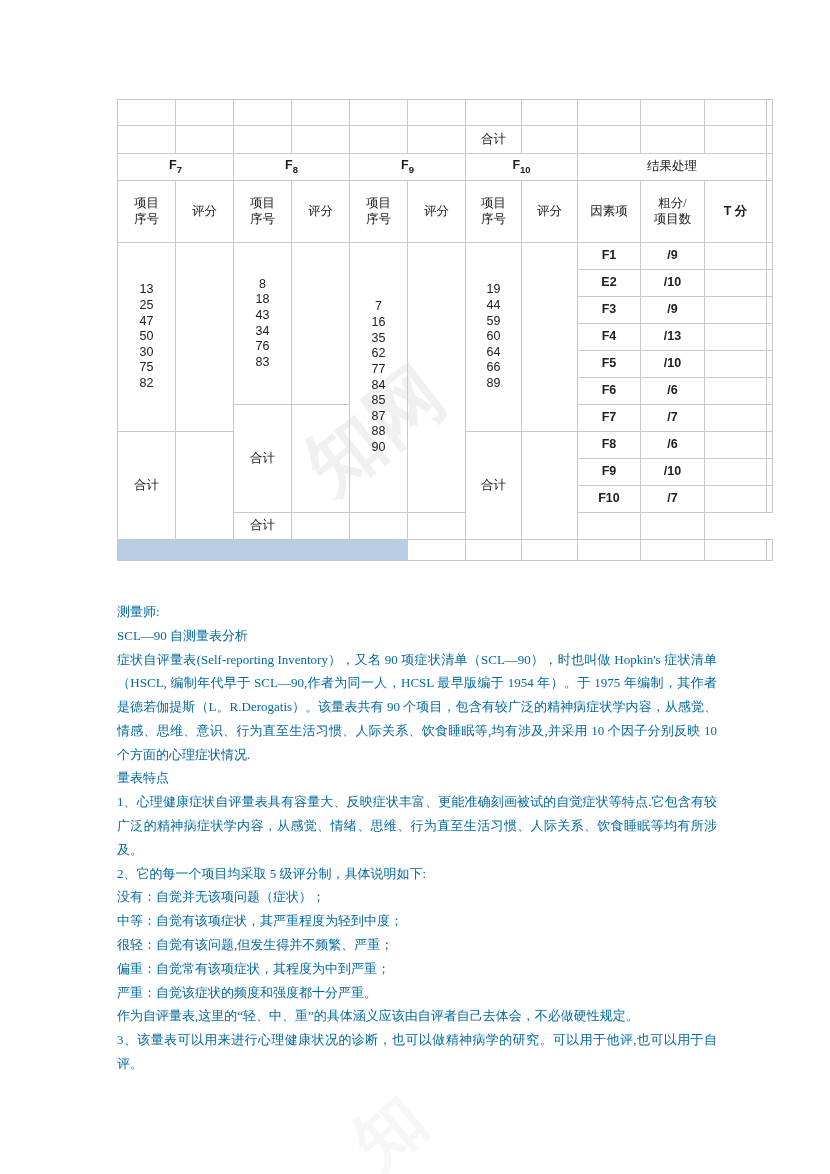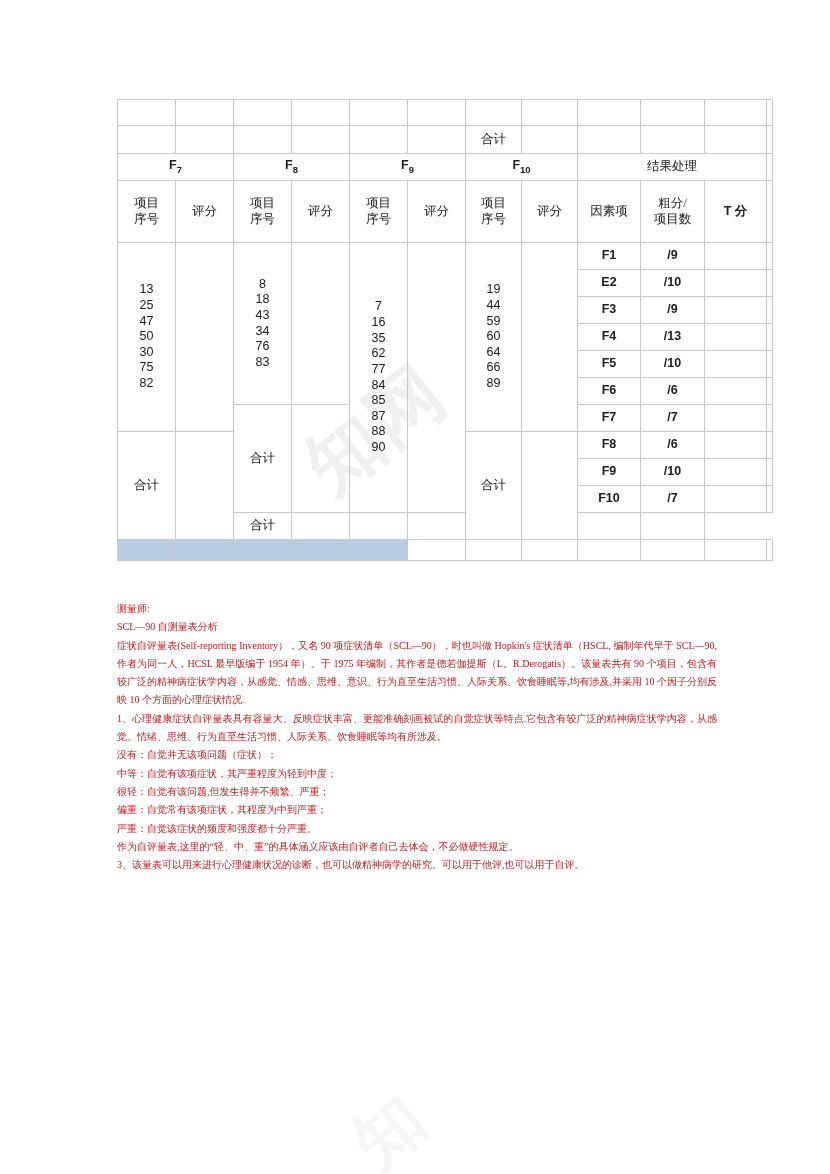--- a/index.html
+++ b/index.html
@@ -127,23 +127,23 @@
   .body-text {
     position: absolute;
     left: 117px;
     top: 600px;
     width: 600px;
     z-index: 2;
   }
   .body-text p {
     margin: 0;
     font-family: "Liberation Serif", "DejaVu Serif", serif;
-    font-size: 10px;
+    font-size: 13px;
     line-height: 1.83;
-    color: #b91c1c;
+    color: #0369a1;
     text-align: justify;
     text-justify: inter-ideograph;
   }
   .body-text p.tight { text-align: left; }
 </style>
 </head>
 <body>
 
 <div class="page">
 
@@ -387,21 +387,23 @@
         <td></td>
       </tr>
     </tbody>
       </table>
   </div>
 
   <div class="body-text">
     <p>测量师:</p>
     <p>SCL—90 自测量表分析</p>
     <p>症状自评量表(Self-reporting Inventory），又名 90 项症状清单（SCL—90），时也叫做 Hopkin's 症状清单（HSCL, 编制年代早于 SCL—90,作者为同一人，HCSL 最早版编于 1954 年）。于 1975 年编制，其作者是德若伽提斯（L。R.Derogatis）。该量表共有 90 个项目，包含有较广泛的精神病症状学内容，从感觉、情感、思维、意识、行为直至生活习惯、人际关系、饮食睡眠等,均有涉及,并采用 10 个因子分别反映 10 个方面的心理症状情况.</p>
+    <p class="tight">量表特点</p>
     <p>1、心理健康症状自评量表具有容量大、反映症状丰富、更能准确刻画被试的自觉症状等特点.它包含有较广泛的精神病症状学内容，从感觉、情绪、思维、行为直至生活习惯、人际关系、饮食睡眠等均有所涉及。</p>
+    <p class="tight">2、它的每一个项目均采取 5 级评分制，具体说明如下:</p>
     <p class="tight">没有：自觉并无该项问题（症状）；</p>
     <p class="tight">中等：自觉有该项症状，其严重程度为轻到中度；</p>
     <p class="tight">很轻：自觉有该问题,但发生得并不频繁、严重；</p>
     <p class="tight">偏重：自觉常有该项症状，其程度为中到严重；</p>
     <p class="tight">严重：自觉该症状的频度和强度都十分严重。</p>
     <p>作为自评量表,这里的“轻、中、重”的具体涵义应该由自评者自己去体会，不必做硬性规定。</p>
     <p>3、该量表可以用来进行心理健康状况的诊断，也可以做精神病学的研究。可以用于他评,也可以用于自评。</p>
   </div>
 
 </div>

